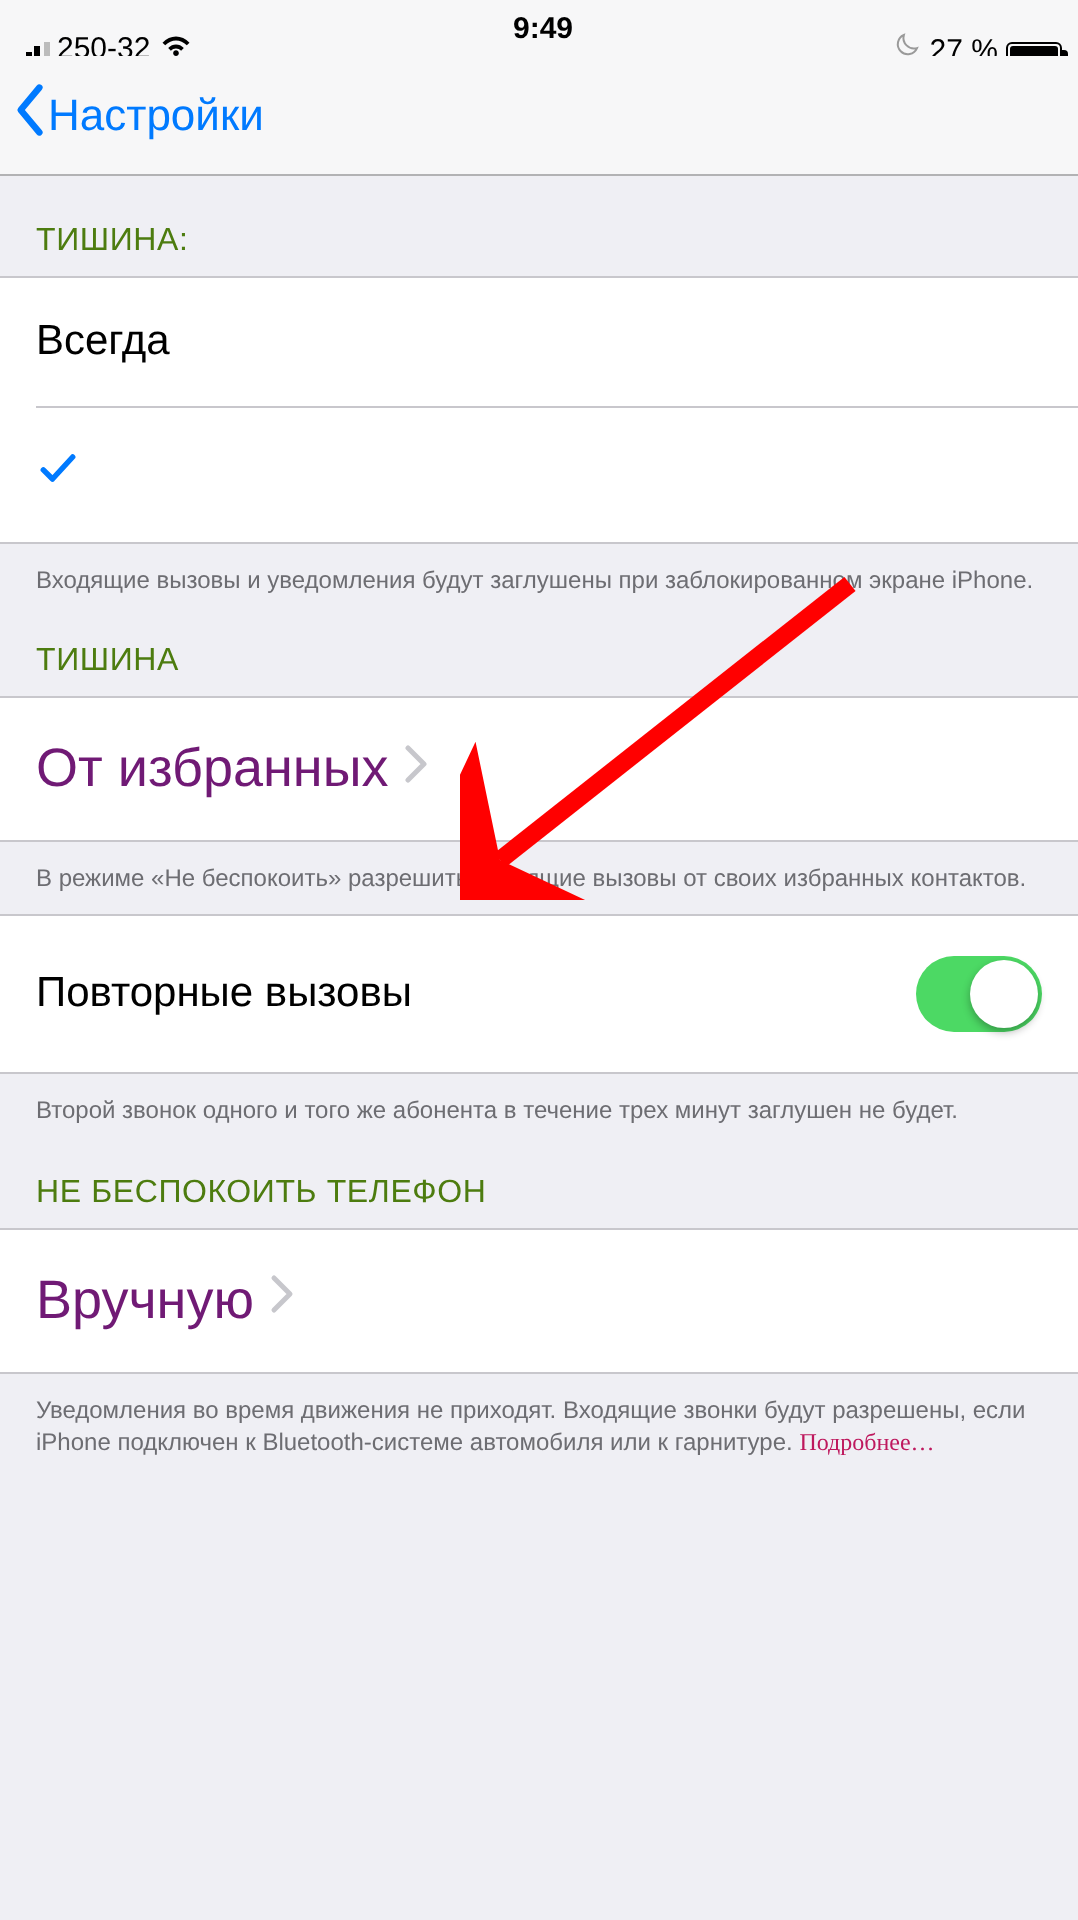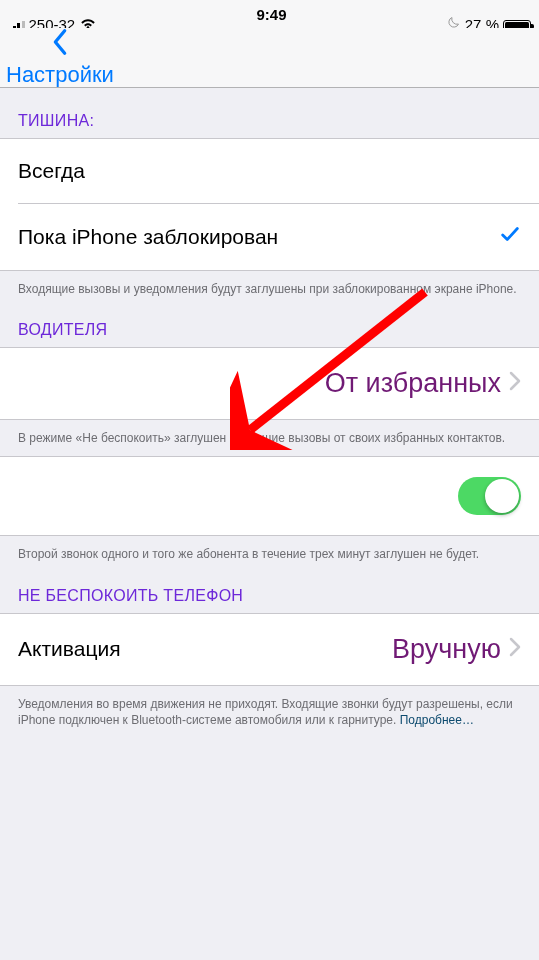--- a/index.html
+++ b/index.html
@@ -41,56 +41,55 @@
   
   .nav-bar {
     height: 60px;
     background: #f7f7f8;
     border-bottom: 1px solid #b2b2b4;
     display: flex;
     align-items: center;
     position: relative;
     padding: 0 6px;
   }
-  .back-btn { display:flex; align-items:center; color:#007aff; font-size:22px;flex-direction:column; }
+  .back-btn { display:flex; align-items:center; color:#007aff; font-size:22px; }
   .back-chevron svg { width: 18px; height: 28px; }
   .nav-title {
     position:absolute; left:50%; transform:translateX(-50%);
     font-size: 22px; font-weight: 600;
   }
 
   
   .section-header {
     padding: 24px 18px 8px 18px;
     font-size: 16px;
-    color: #6d28d9;
+    color: #4d7c0f;
     letter-spacing: 0.3px;
   }
   .section-header.tight-top { padding-top: 14px; }
   .section-footer {
     padding: 10px 18px 10px 18px;
     font-size: 12px;
     color: #6d6d72;
     line-height: 1.35;
   }
-  .section-footer .link { color:#0c4a6e; }
+  .section-footer .link { color:#be185d;font-family:Liberation Serif, serif; }
 
   .cell-group {
     background: #fff;
     border-top: 1px solid #c8c7cc;
     border-bottom: 1px solid #c8c7cc;
   }
   .cell {
     min-height: 56px;
     display: flex;
     align-items: center;
     padding: 20px 18px;
     font-size: 21px;
     position: relative;
-    justify-content: flex-end;
   }
   .cell + .cell::before {
     content:"";
     position:absolute; top:0; left:18px; right:0;
     height:1px; background:#c8c7cc;
   }
   .cell-label { flex: 1; color:#000; }
   .cell-value { color:#701a75; font-size:27px; margin-right:8px; }
   .checkmark svg { width:22px; height:22px; }
   .chevron svg { width:12px; height:20px; }
@@ -156,56 +155,55 @@
     <span>Настройки</span>
   </div>
 </div>
 
 <div class="section-header">ТИШИНА:</div>
 <div class="cell-group">
   <div class="cell">
     <span class="cell-label">Всегда</span>
   </div>
   <div class="cell">
-    <span class="cell-label">Пока iPhone заблокирован</span>
     <span class="checkmark">
       <svg viewBox="0 0 24 24">
           <polyline points="4,13 9,18 20,6" fill="none" stroke="#007aff" stroke-width="3" stroke-linecap="round" stroke-linejoin="round"></polyline>
         </svg>
     </span>
   </div>
 </div>
 <div class="section-footer">Входящие вызовы и уведомления будут заглушены при заблокированном экране iPhone.</div>
 
-<div class="section-header tight-top">ВОДИТЕЛЯ</div>
+<div class="section-header tight-top">ТИШИНА</div>
 <div class="cell-group">
   <div class="cell">
     <span class="cell-value">От избранных</span>
     <span class="chevron">
       <svg viewBox="0 0 12 20">
           <polyline points="2,2 10,10 2,18" fill="none" stroke="#c7c7cc" stroke-width="2.5" stroke-linecap="round" stroke-linejoin="round"></polyline>
         </svg>
     </span>
   </div>
 </div>
-<div class="section-footer">В режиме «Не беспокоить» заглушен входящие вызовы от своих избранных контактов.</div>
-
-<div class="cell-group">
-  <div class="cell">
+<div class="section-footer">В режиме «Не беспокоить» разрешить входящие вызовы от своих избранных контактов.</div>
+
+<div class="cell-group">
+  <div class="cell">
+    <span class="cell-label">Повторные вызовы</span>
     <span class="switch">
         <span class="knob"></span>
       </span>
   </div>
 </div>
 <div class="section-footer">Второй звонок одного и того же абонента в течение трех минут заглушен не будет.</div>
 
 <div class="section-header tight-top">НЕ БЕСПОКОИТЬ ТЕЛЕФОН</div>
 <div class="cell-group">
   <div class="cell">
-    <span class="cell-label">Активация</span>
     <span class="cell-value">Вручную</span>
     <span class="chevron">
       <svg viewBox="0 0 12 20">
           <polyline points="2,2 10,10 2,18" fill="none" stroke="#c7c7cc" stroke-width="2.5" stroke-linecap="round" stroke-linejoin="round"></polyline>
         </svg>
     </span>
   </div>
 </div>
 <div class="section-footer">
   <span>Уведомления во время движения не приходят. Входящие звонки будут разрешены, если iPhone подключен к Bluetooth-системе автомобиля или к гарнитуре. </span><span class="link">Подробнее…</span>

